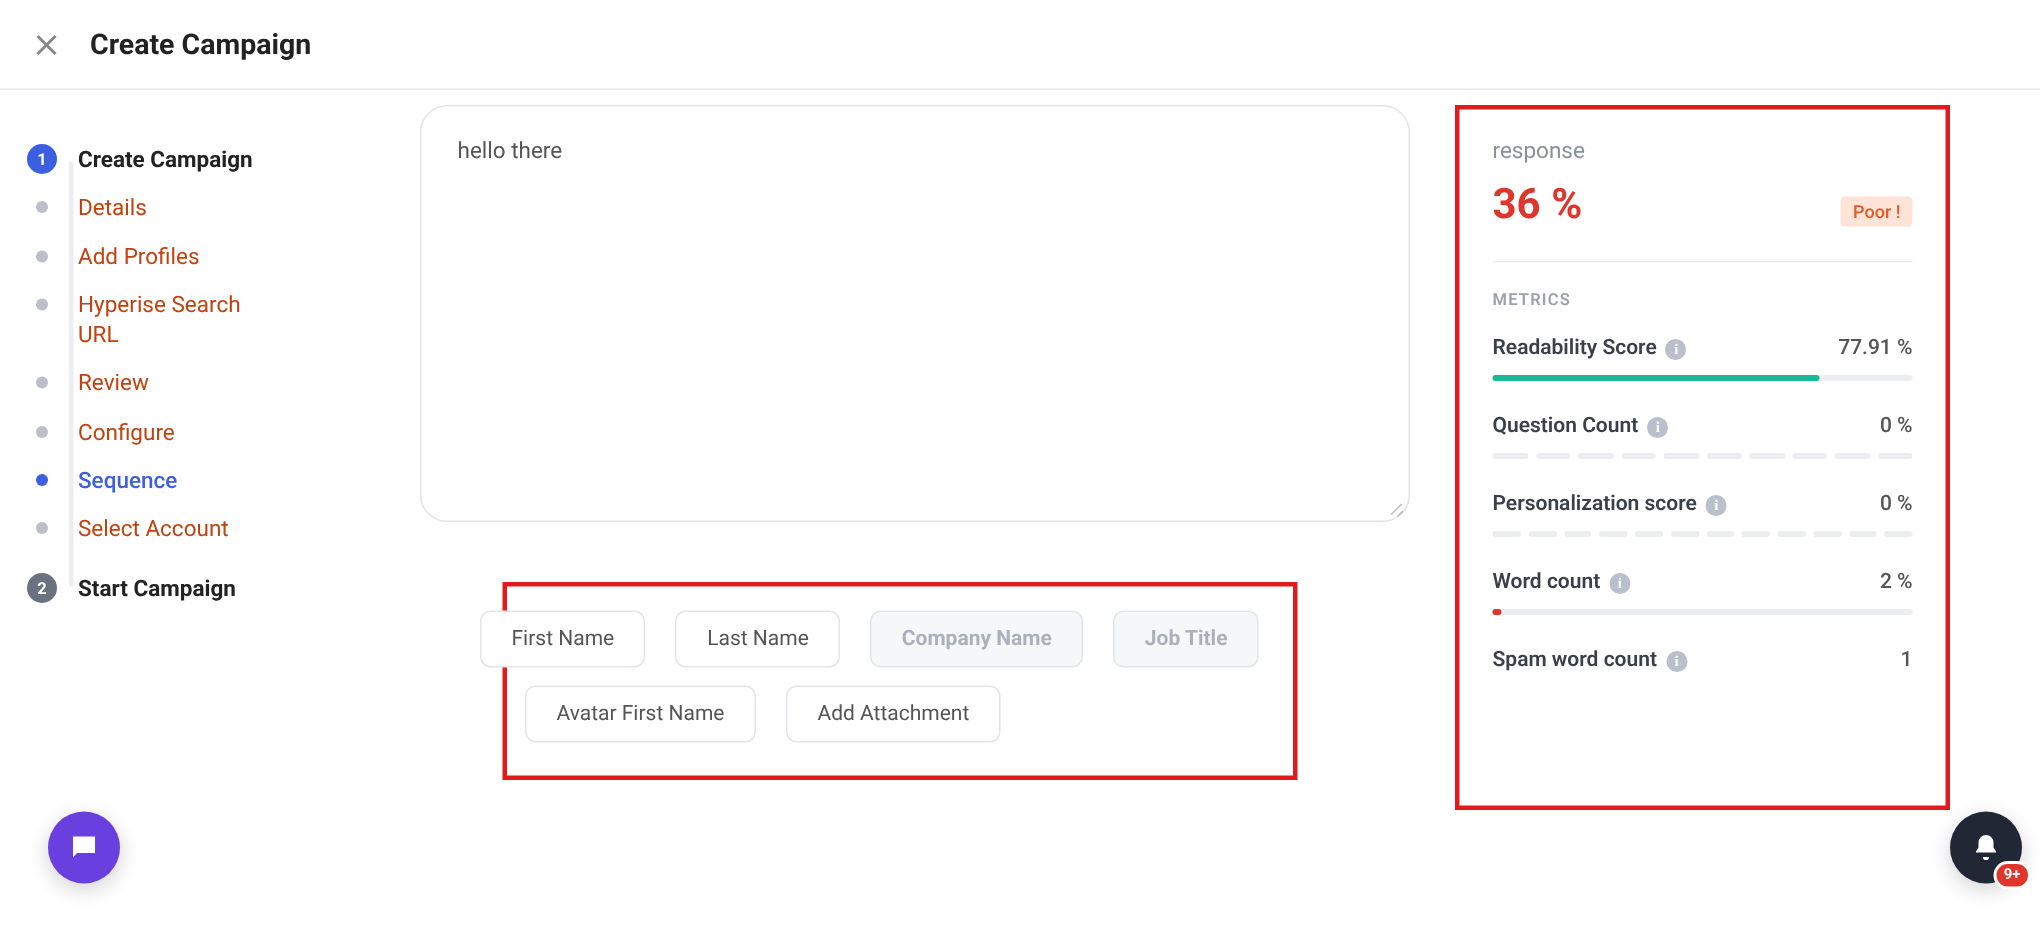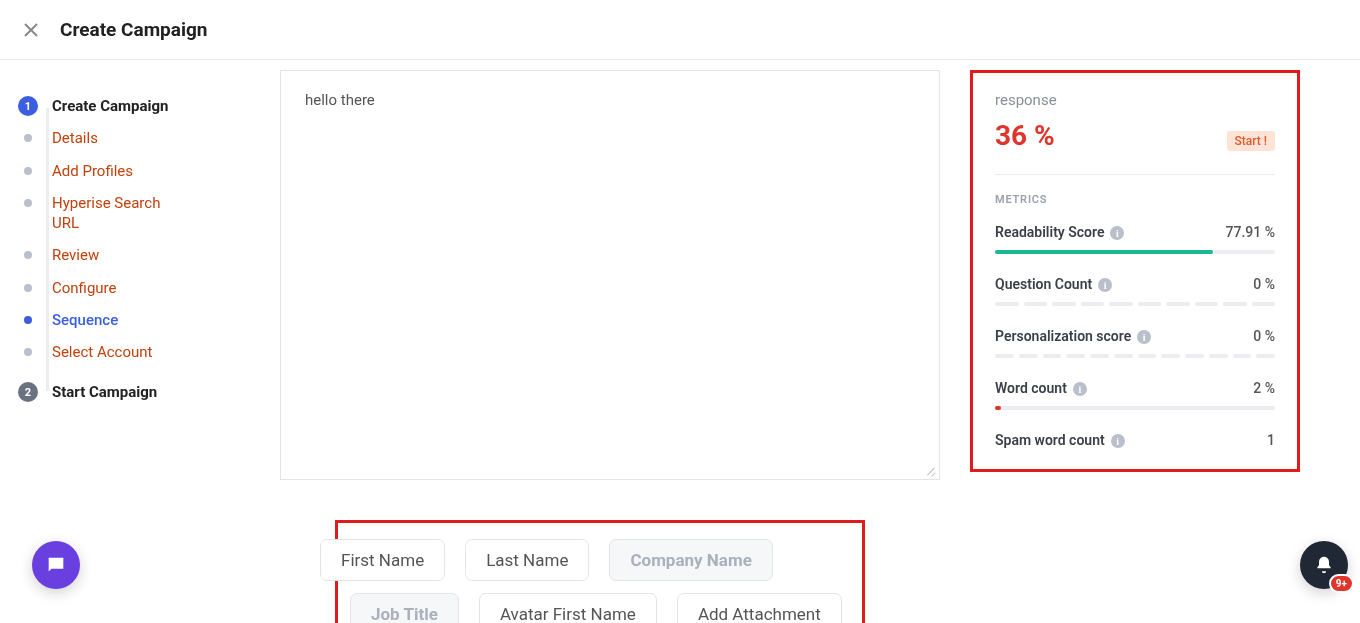--- a/index.html
+++ b/index.html
@@ -101,22 +101,22 @@
     gap: 30px;
     position: relative;
   }
 
   
   .editor-col {
     flex: 0 0 660px;
   }
   .textarea-wrap {
     border: 1px solid #e2e4ea;
-    border-radius: 0;
-    height: 410px;
+    border-radius: 18px;
+    height: 278px;
     position: relative;
     background: #fff;
   }
   .textarea-inner {
     width: 100%;
     height: 100%;
     border: none;
     outline: none;
     resize: none;
     padding: 20px 24px;
@@ -149,42 +149,42 @@
     width: 530px;
     display: flex;
     flex-wrap: wrap;
     gap: 12px 20px;
     align-items: flex-start;
   }
   .chip {
     border: 1px solid #e2e4ea;
     border-radius: 7px;
     padding: 10px 20px;
-    font-size: 17px;
+    font-size: 14px;
     color: #555;
     background: #fff;
     cursor: pointer;
     white-space: nowrap;
   }
   .chip.disabled {
     background: #f6f7f9;
     color: #aab0bc;
     cursor: default;
     font-weight: bold;
   }
 
   
   .panel-col {
     flex: 0 0 330px;
     position: relative;
   }
   .panel-outline {
     border: 3px solid #e11b1b;
     padding: 18px 22px 10px 22px;
-    height: 402px;
+    height: 470px;
     overflow: hidden;
   }
   .resp-label {
     font-size: 15px;
     color: #8a8f9a;
     margin-bottom: 10px;
   }
   .resp-row { display: flex; align-items: baseline; justify-content: space-between; }
   .resp-value {
     font-size: 28px;
@@ -358,21 +358,21 @@
         <div class="chip">Avatar First Name</div>
         <div class="chip">Add Attachment</div>
       </div>
     </div>
 
     <div class="panel-col">
       <div class="panel-outline">
         <div class="resp-label">response</div>
         <div class="resp-row">
           <div class="resp-value">36 %</div>
-          <div class="resp-badge">Start !</div>
+          <div class="resp-badge">Poor !</div>
         </div>
         <hr class="divider">
         <div class="metrics-head">METRICS</div>
 
         <div class="metric">
           <div class="metric-row">
             <span class="metric-name">
               <span>Readability Score</span>
               <span class="info-dot">i</span>
             </span>

